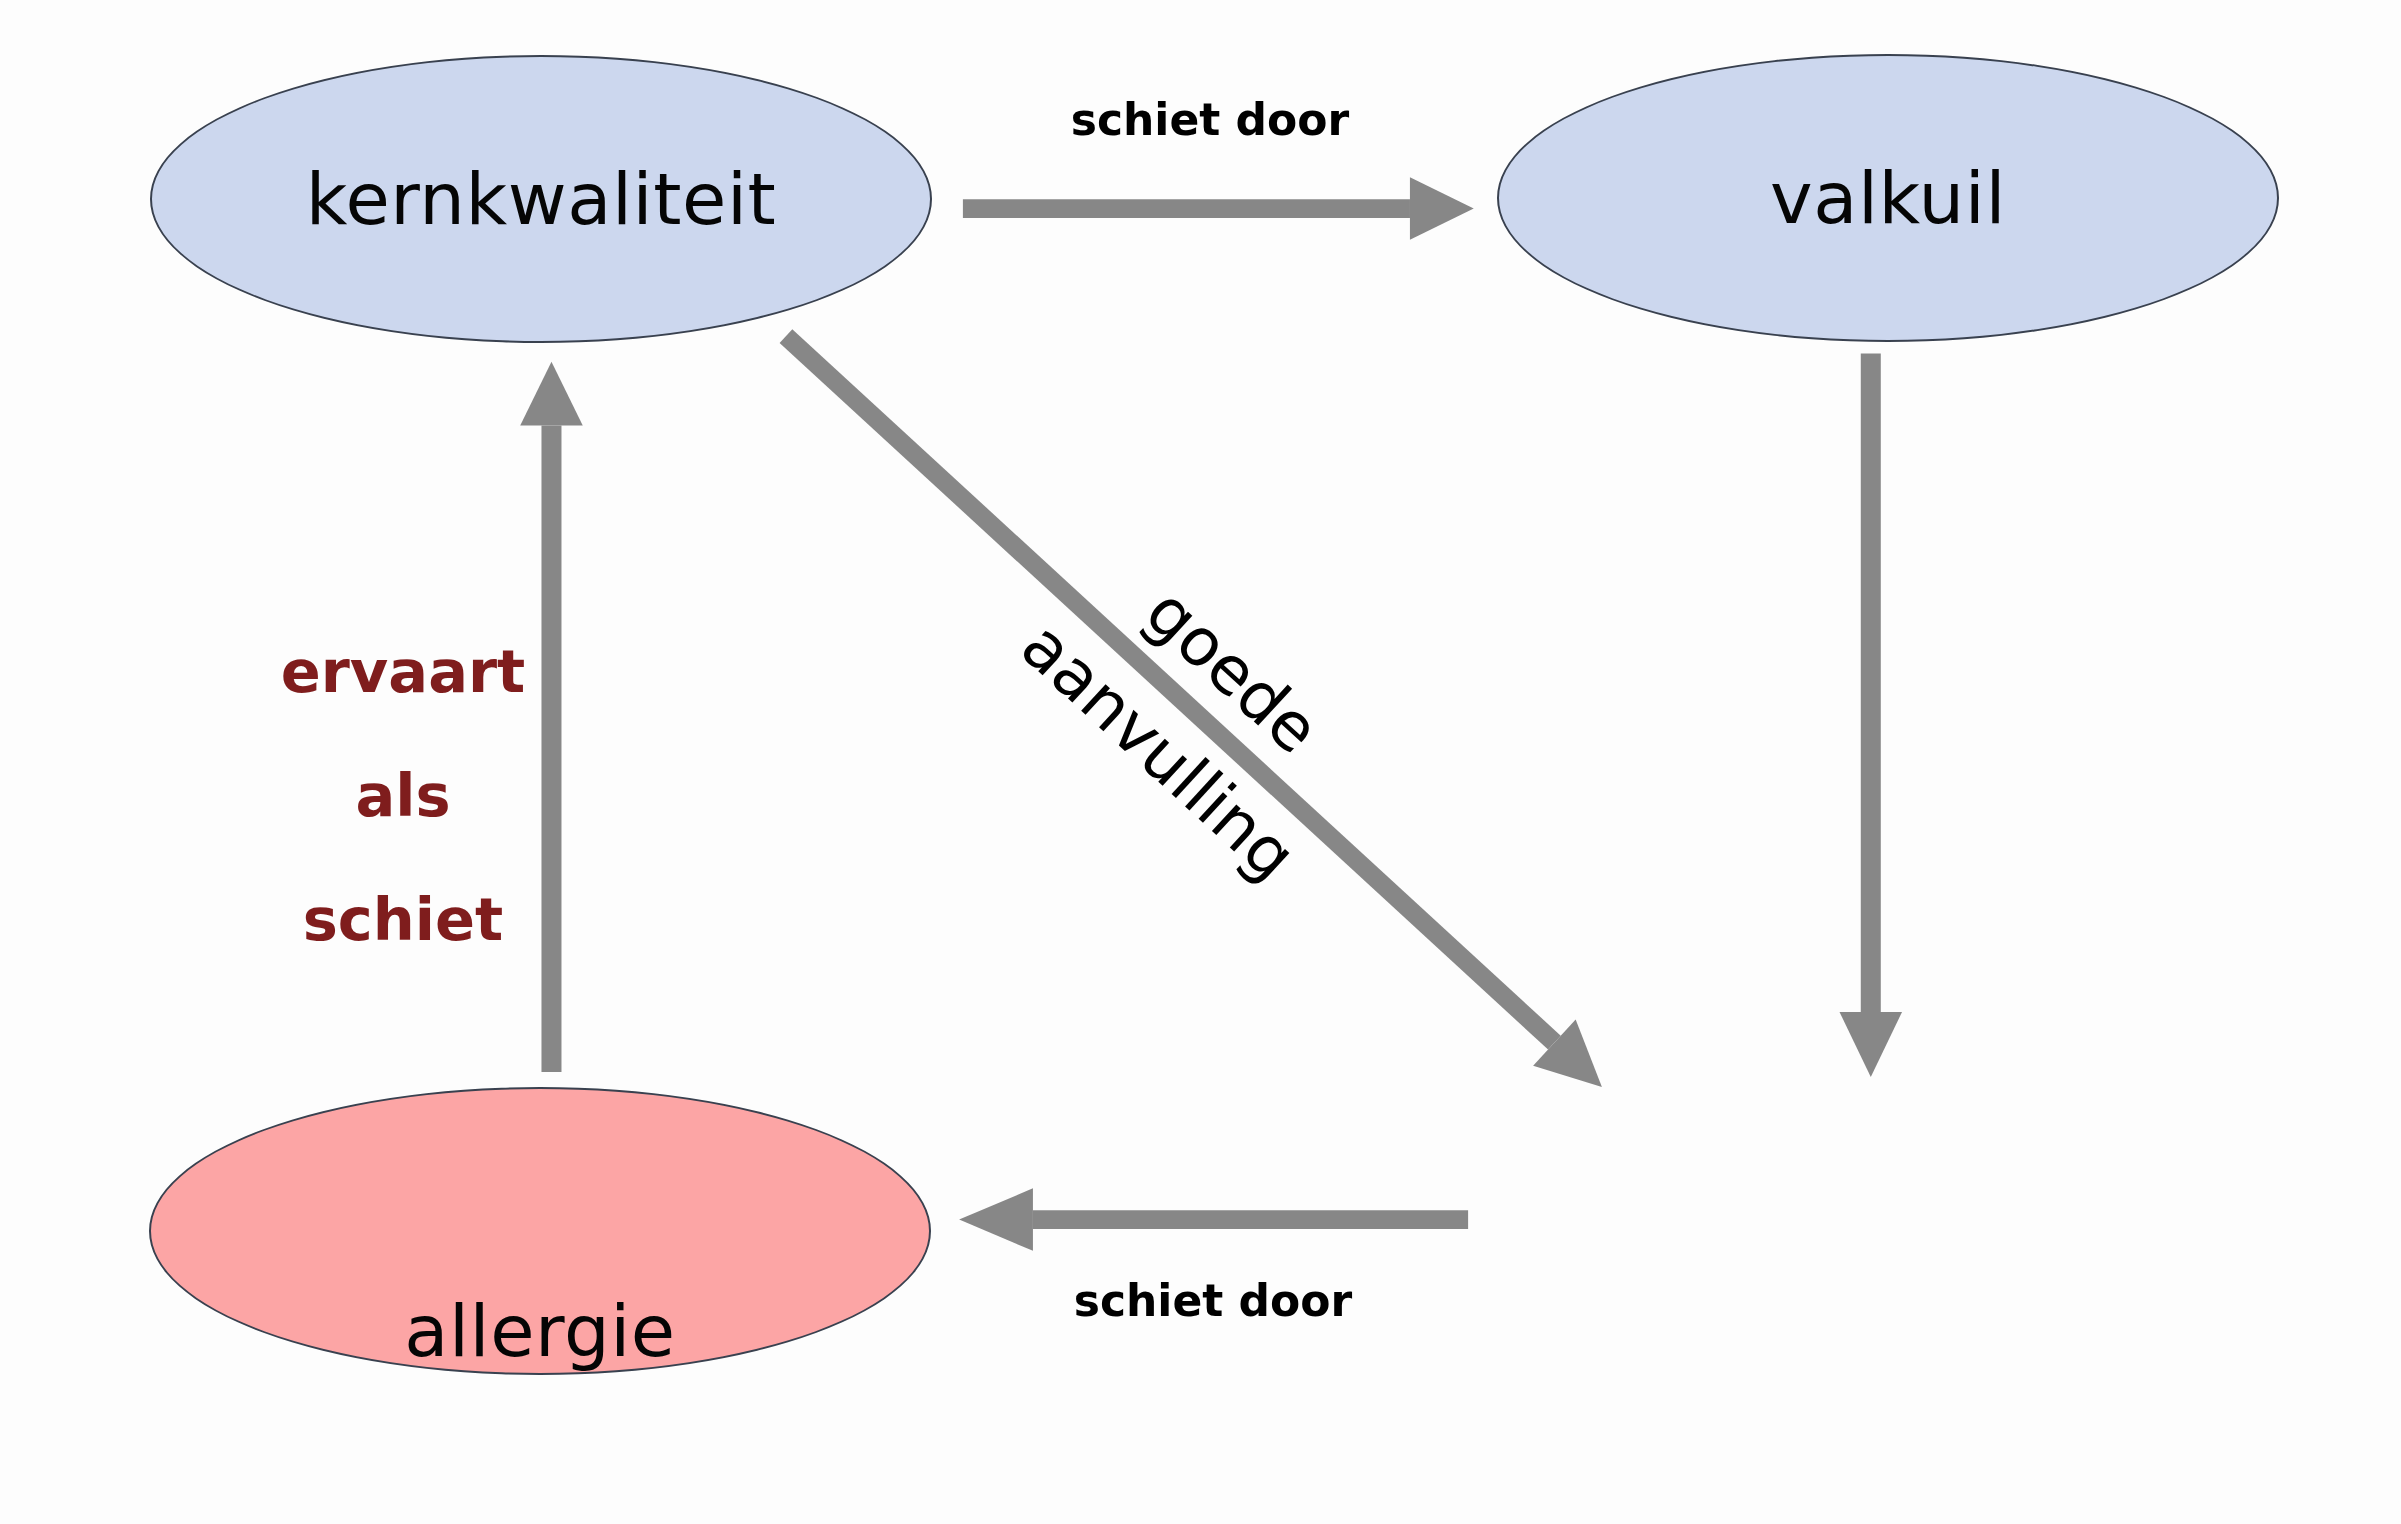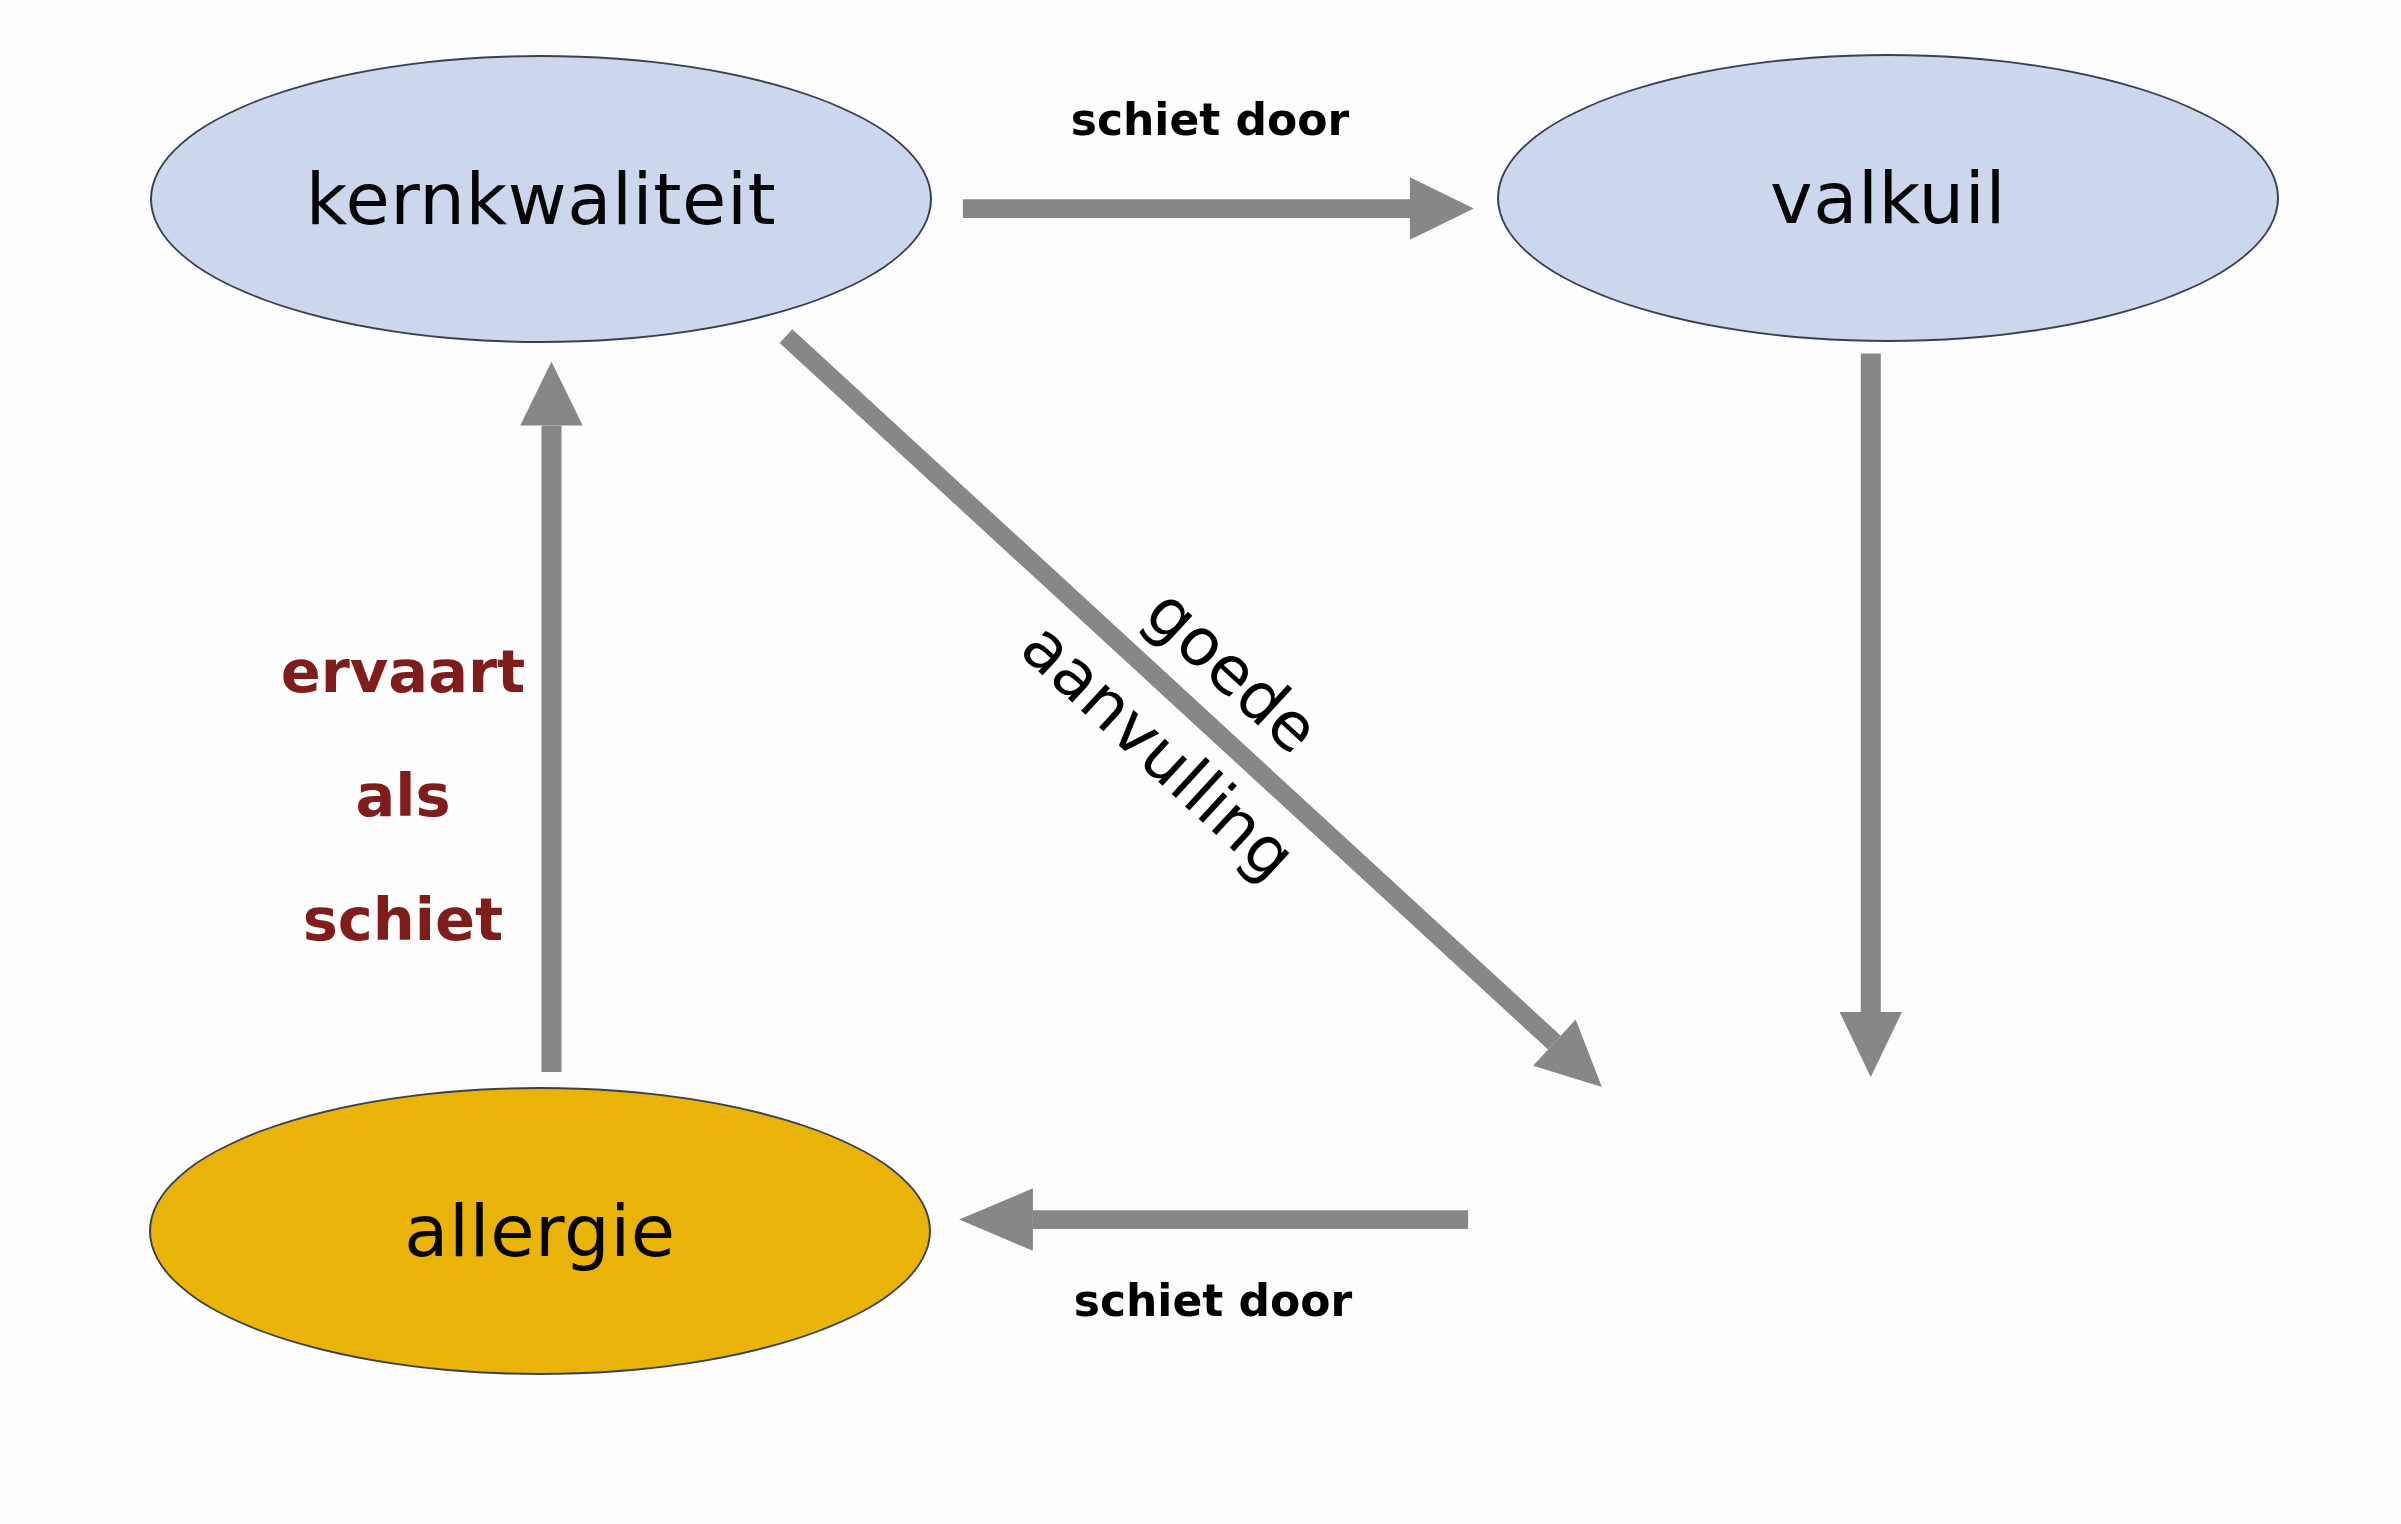--- a/index.html
+++ b/index.html
@@ -111,21 +111,21 @@
   </svg>
 
   <div class="node node-kernkwaliteit" style="background: rgb(204, 215, 238); border-color: rgb(57, 65, 79);">
     <span class="node-label">kernkwaliteit</span>
   </div>
 
   <div class="node node-valkuil" style="background: rgb(204, 215, 238); border-color: rgb(57, 65, 79);">
     <span class="node-label">valkuil</span>
   </div>
 
-  <div class="node node-allergie" style="background: #eab308; border-color: rgb(57, 65, 79);">
+  <div class="node node-allergie" style="background: #fca5a5; border-color: rgb(57, 65, 79); align-items: flex-end;">
     <span class="node-label">allergie</span>
   </div>
 
 
   <div class="edge-label edge-label-top" style="color: rgb(0, 0, 0);">schiet door</div>
 
   <div class="edge-label edge-label-bottom" style="color: rgb(0, 0, 0);">schiet door</div>
 
   <div class="edge-label-left" style="color: #7f1d1d;">
     <div>ervaart</div>

